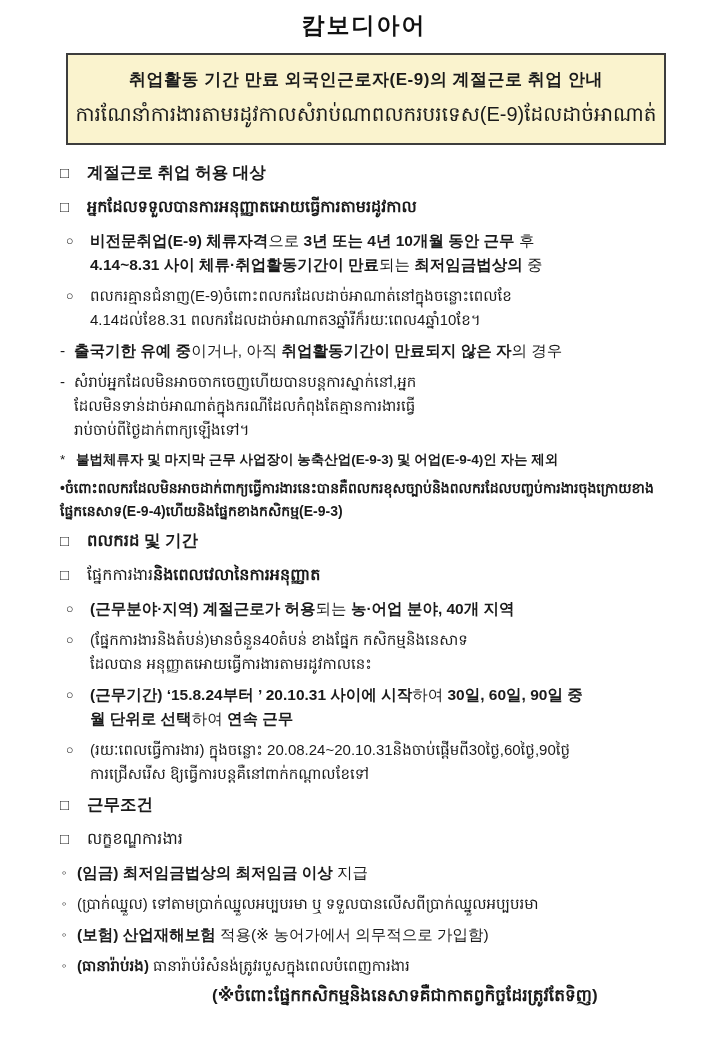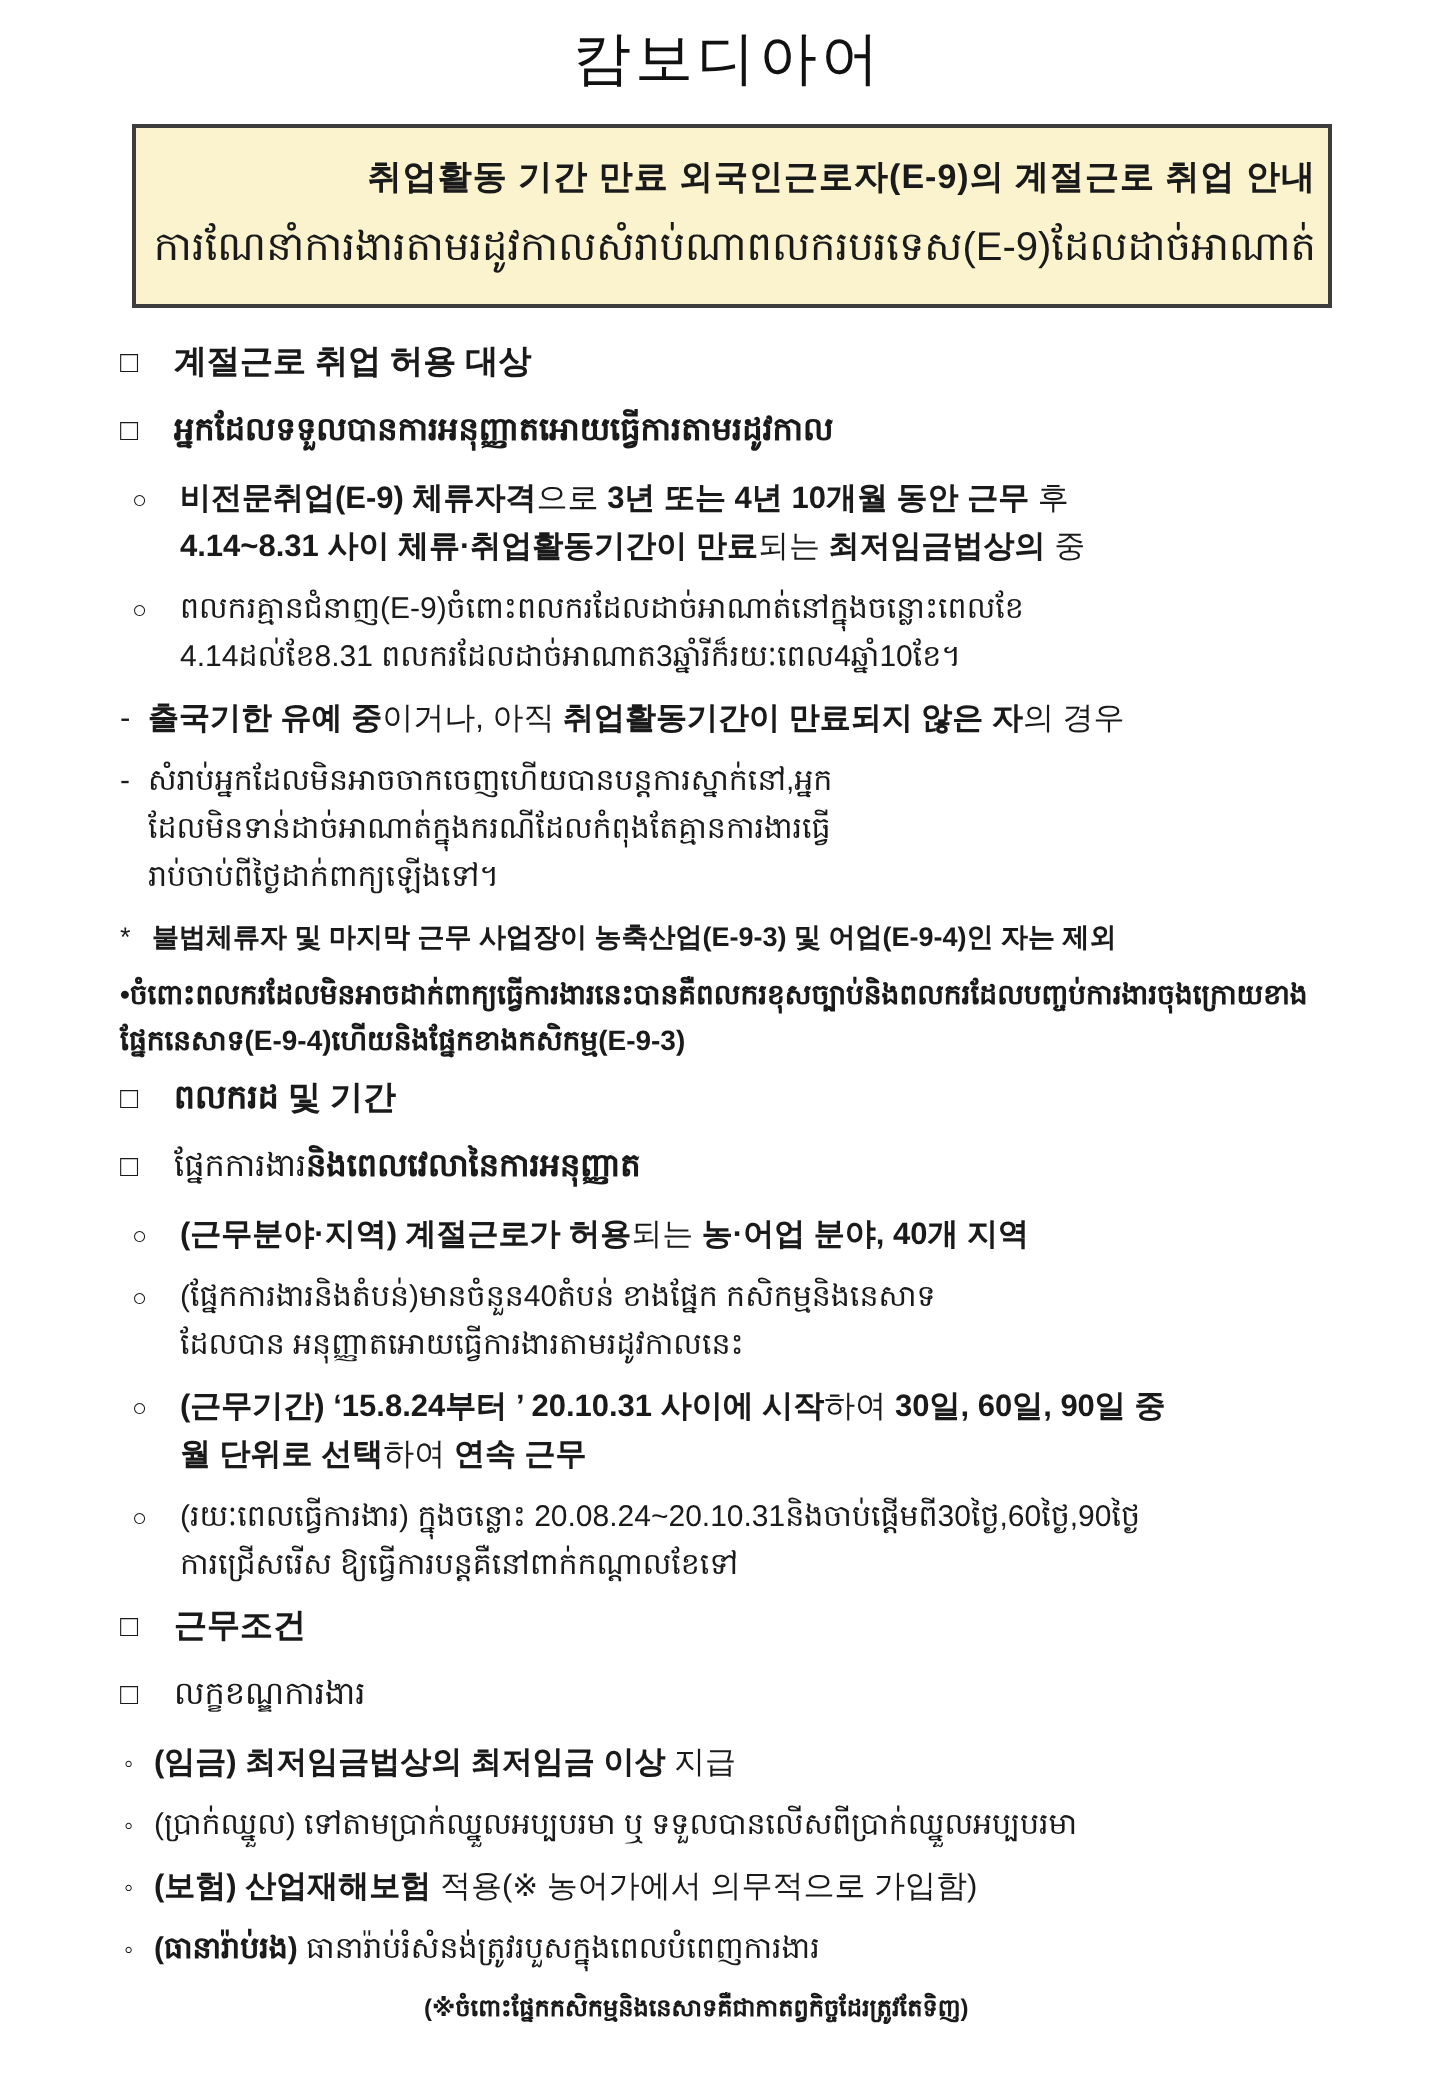--- a/index.html
+++ b/index.html
@@ -2,26 +2,26 @@
 <html><head>
 <meta charset="utf-8">
 <style>
   html,body{margin:0;padding:0;}
   body{
     width:720px;height:1040px;overflow:hidden;background:#ffffff;color:#1a1a1a;
     font-family:"Liberation Sans","DejaVu Sans",sans-serif;
   }
   .page{padding:8px 52px 0 60px;box-sizing:border-box;width:720px;height:1040px;}
   .doc-title{
-    text-align:center;font-size:29px;font-weight:400;letter-spacing:2px;
+    text-align:center;font-size:23px;font-weight:700;letter-spacing:2px;
     margin:2px 0 12px 0;color:#111;
   }
   .header-box{
     border:2px solid #3d3d3d;background:#faf3ce;
-    padding:11px 6px 12px 6px;text-align:right;margin:5px 2px 16px 6px;
+    padding:11px 6px 12px 6px;text-align:center;margin:5px 2px 16px 6px;
   }
   .header-box .ko-line{font-size:17px;font-weight:700;letter-spacing:0.5px;margin:2px 0 10px 0;}
   .header-box .km-line{font-size:20px;font-weight:400;margin:2px 0 0 0;}
   .para{display:flex;align-items:flex-start;}
   .marker{flex:none;text-align:left;}
   .content{flex:1;white-space:pre-wrap;}
   .b{font-weight:700;}
   
   .sec{font-size:16.5px;line-height:23px;margin-bottom:11px;}
   .sec .marker{width:27px;font-size:15px;}
@@ -38,21 +38,21 @@
   .dash.km{font-size:15px;}
   
   .note{font-size:13.5px;line-height:22px;margin-bottom:6px;}
   .note .marker{width:16px;}
   .note.km{font-size:14px;line-height:23px;}
   
   .li2{font-size:15.5px;line-height:23px;margin-bottom:8px;padding-left:2px;}
   .li2 .marker{width:15px;font-size:13px;}
   .li2.km{font-size:15px;}
   
-  .indent{font-size:12px;line-height:21px;margin-bottom:5px;padding-left:152px;}
+  .indent{font-size:17px;line-height:21px;margin-bottom:5px;padding-left:152px;}
 </style>
 </head>
 <body>
 
 <div class="page">
   <div class="doc-title">캄보디아어</div>
 
   <div class="header-box">
     <div class="ko-line">취업활동 기간 만료 외국인근로자(E-9)의 계절근로 취업 안내</div>
     <div class="km-line">ការណែនាំការងារតាមរដូវកាលសំរាប់ណាពលករបរទេស(E-9)ដែលដាច់អាណាត់</div>

